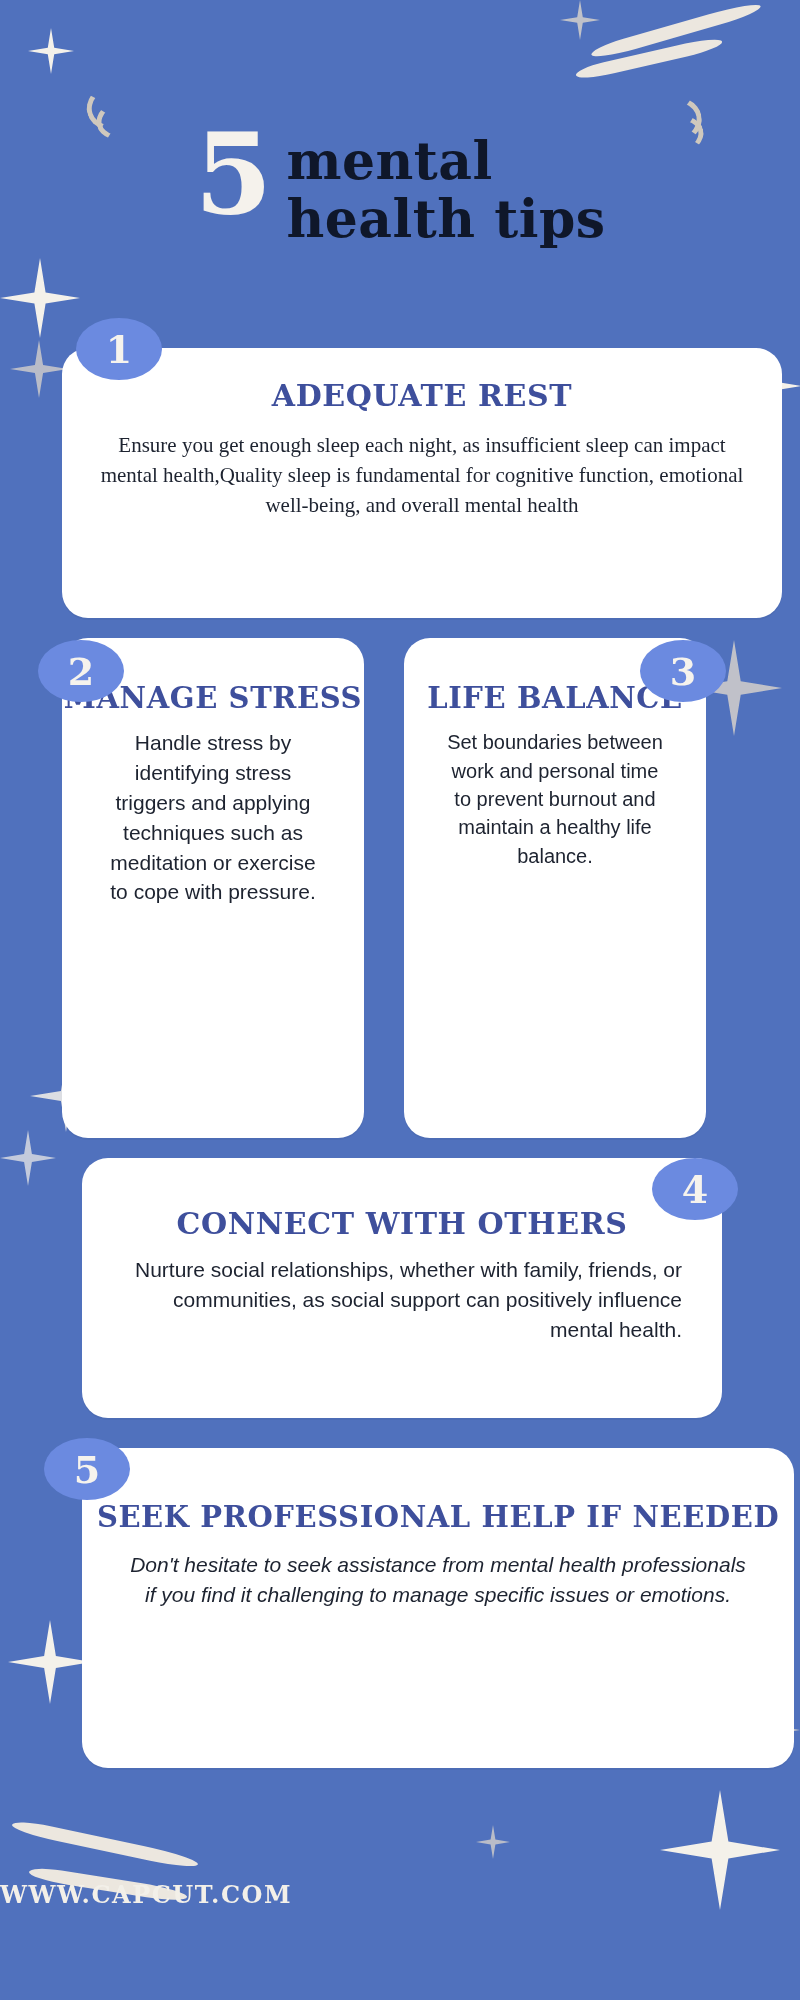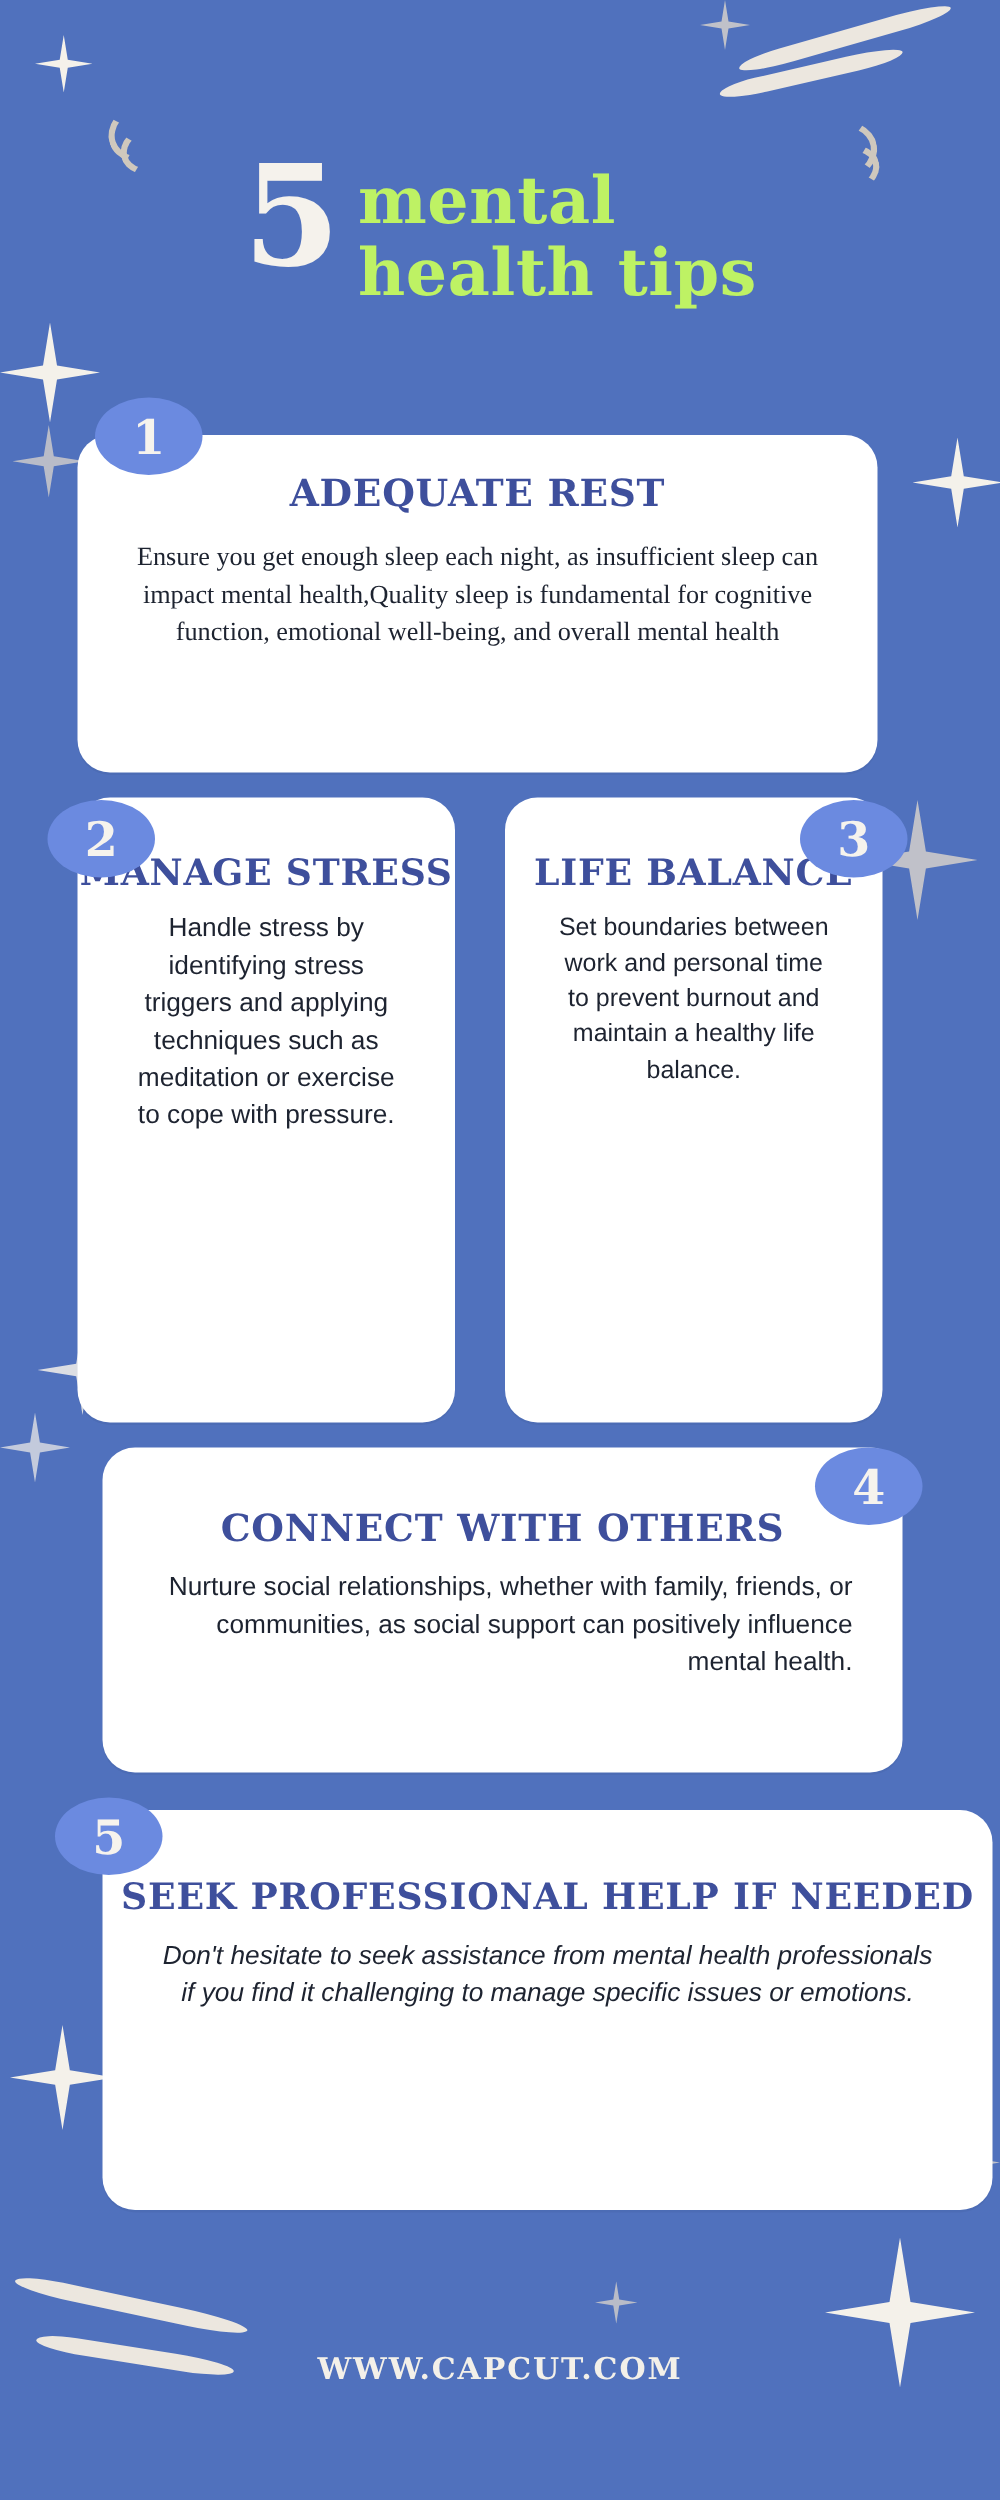--- a/index.html
+++ b/index.html
@@ -62,21 +62,21 @@
     font-weight: bold;
     font-size: 112px;
     line-height: 0.82;
     color: #f5f2ec;
     letter-spacing: -2px;
   }
   .title-lines {
     text-align: left;
     font-family: "DejaVu Serif", serif;
     font-weight: bold;
-    color: #bef264;
+    color: #0f172a;
     font-size: 52px;
     line-height: 1.12;
     letter-spacing: 0.5px;
     padding-top: 4px;
   }
 
   
   .card {
     position: absolute;
     background: #ffffff;
@@ -107,21 +107,21 @@
     align-items: center;
     justify-content: center;
     color: #f6f3ed;
     font-family: "DejaVu Serif", serif;
     font-weight: bold;
     font-size: 38px;
     z-index: 5;
   }
 
   
-  #card1 { left: 62px;  top: 348px; width: 640px; height: 270px; }
+  #card1 { left: 62px;  top: 348px; width: 720px; height: 270px; }
   #card1 .card-title { font-size: 30px; margin-top: 30px; }
   #card1 .card-body  { font-size: 21px; margin: 18px 38px 16px; font-family: Liberation Serif, serif; }
   #badge1 { left: 76px; top: 318px; }
 
   #card2 { left: 62px;  top: 638px; width: 302px; height: 500px; }
   #card2 .card-title { font-size: 29px; margin-top: 42px; line-height: 1.25; }
   #card2 .card-body  { font-size: 21px; margin: 12px 40px 0; }
   #badge2 { left: 38px; top: 640px; }
 
   #card3 { left: 404px; top: 638px; width: 302px; height: 500px; }
@@ -136,21 +136,21 @@
 
   #card5 { left: 82px;  top: 1448px; width: 712px; height: 320px; }
   #card5 .card-title { font-size: 29px; margin-top: 52px; }
   #card5 .card-body  { font-size: 21px; margin: 16px 44px 0; font-style: italic; }
   #badge5 { left: 44px; top: 1438px; }
 
   .footer {
     position: absolute;
     left: 0; top: 1880px;
     width: 800px;
-    text-align: center;
+    text-align: left;
     color: #f3f0e9;
     font-family: "DejaVu Serif", serif;
     font-weight: bold;
     font-size: 24px;
     letter-spacing: 1.5px;
   }
 </style>
 </head>
 <body>
 

